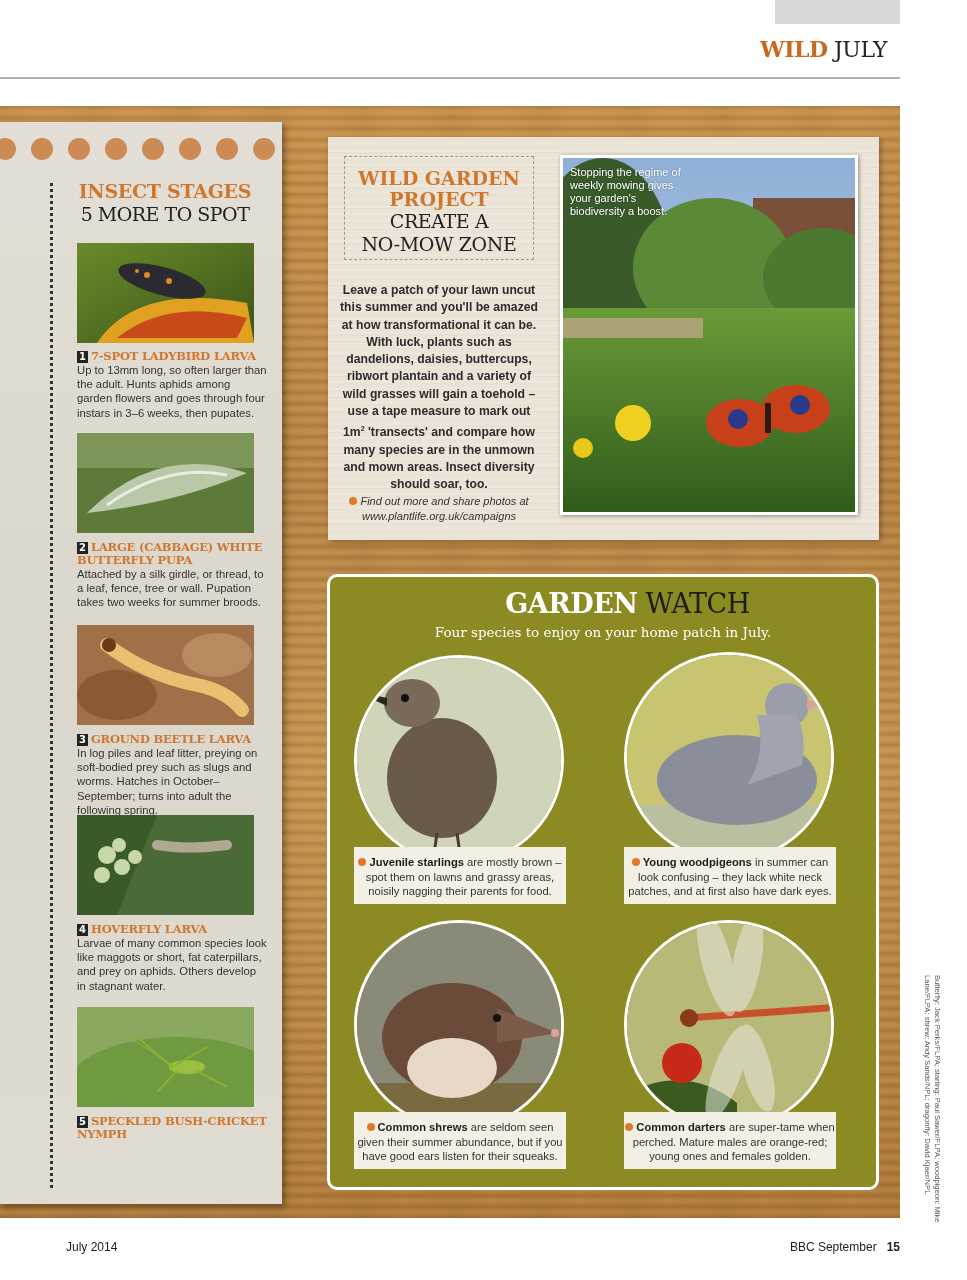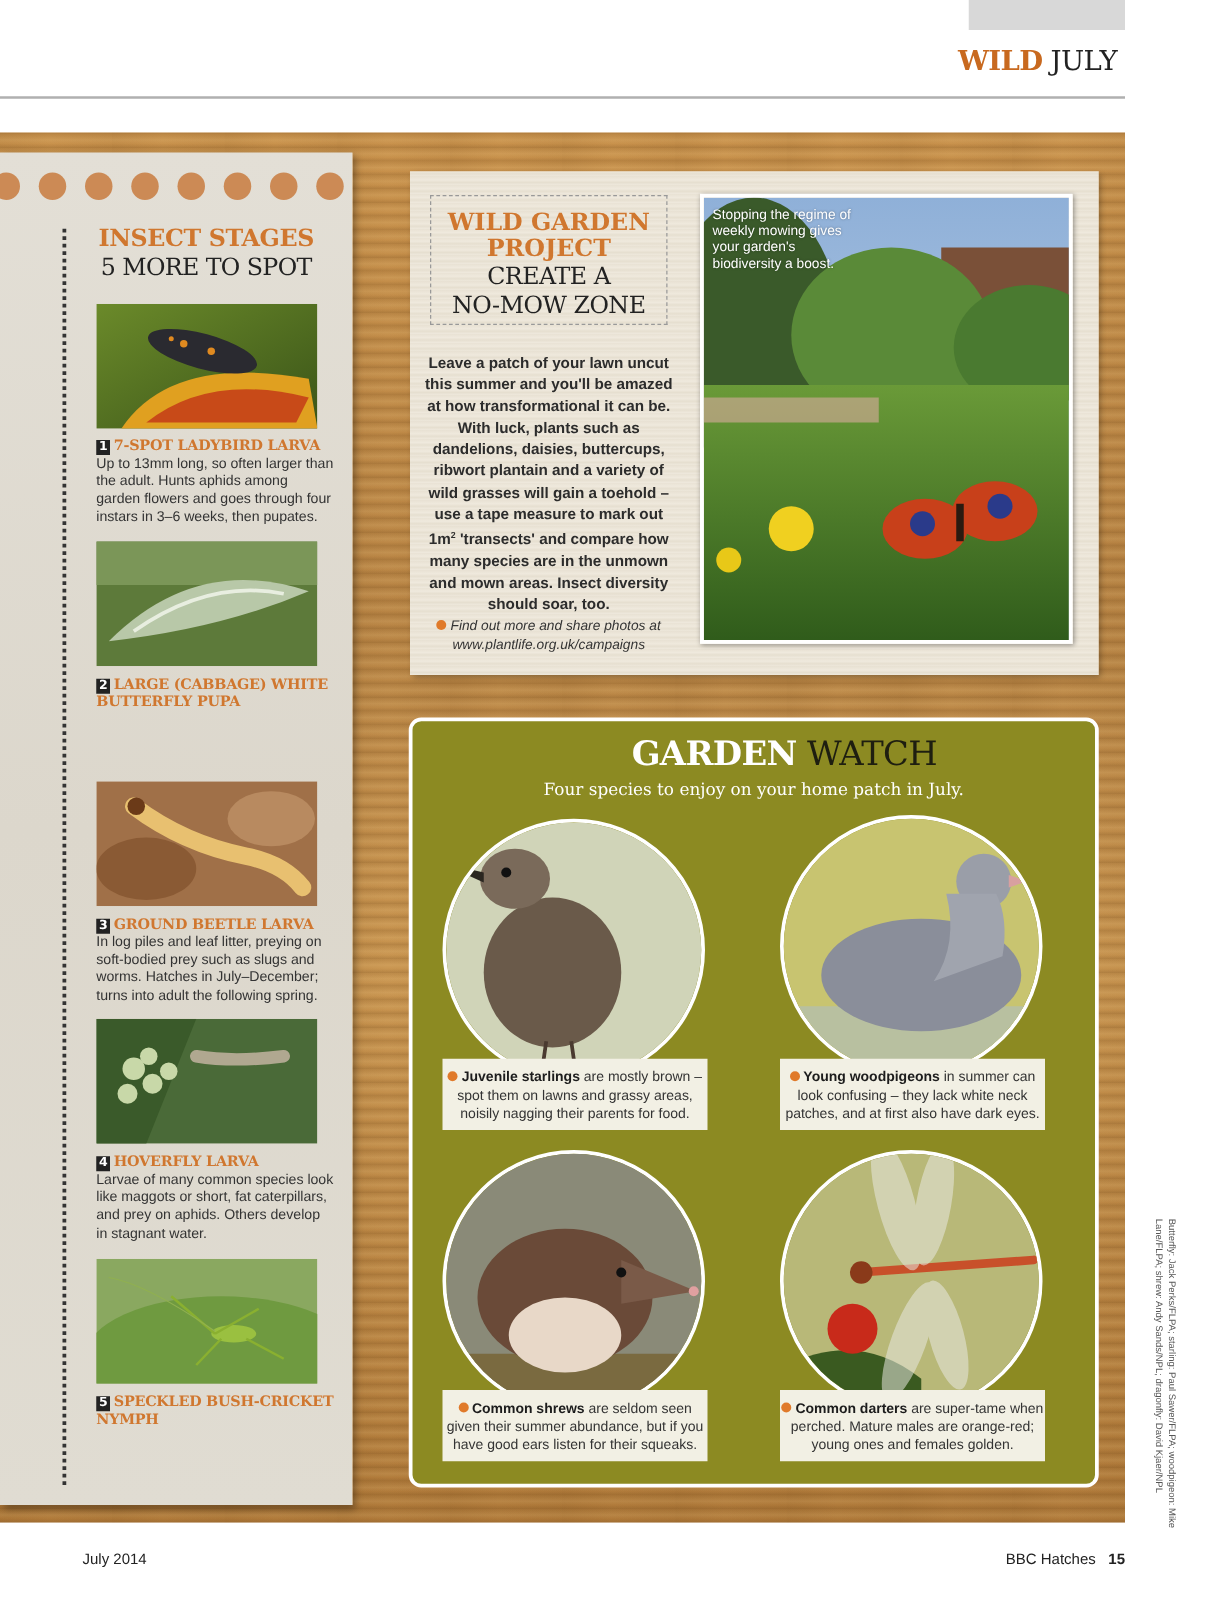--- a/index.html
+++ b/index.html
@@ -1,21 +1,21 @@
 <!DOCTYPE html>
 <html><head>
 <meta charset="utf-8">
 <style>
   * { box-sizing: border-box; margin: 0; padding: 0; }
   html, body { width: 967px; height: 1280px; background: #ffffff; overflow: hidden; }
   body { position: relative; font-family: "Liberation Sans", sans-serif; color: #2a2a2a; }
 
   
   .top-tab { position: absolute; left: 775px; top: 0; width: 125px; height: 24px; background: #d8d8d8; }
-  .section-label { position: absolute; left: 760px; top: 36px; width: 140px; text-align: center;
+  .section-label { position: absolute; left: 760px; top: 36px; width: 140px; text-align: left;
     font-family: "DejaVu Serif", serif; font-size: 22px; letter-spacing: -0.5px; }
   .section-label .bold { color: #c8691f; font-weight: bold; }
   .section-label .light { color: #222; }
   .header-rule { position: absolute; left: 0; top: 77px; width: 900px; height: 2px; background: #b0b0b0; }
 
   
   .wood { position: absolute; left: 0; top: 106px; width: 900px; height: 1112px;
     background:
       repeating-linear-gradient(0deg, rgba(90,55,15,0.18) 0px, rgba(90,55,15,0.0) 3px, rgba(255,230,170,0.10) 6px, rgba(90,55,15,0.12) 11px),
       repeating-linear-gradient(90deg, rgba(120,75,25,0.10) 0px, rgba(0,0,0,0) 40px, rgba(120,75,25,0.08) 90px),
@@ -137,34 +137,35 @@
 <div class="insect-photo" style="top:433px;">
   <svg width="177" height="100" viewBox="0 0 177 100">
     <rect width="177" height="100" fill="#5d7a3a"></rect>
     <rect y="0" width="177" height="35" fill="#7b9658"></rect>
     <path d="M10 80 Q80 10 170 40 Q100 70 10 80 Z" fill="#b8c8a8"></path>
     <path d="M30 72 Q90 30 150 42" stroke="#e8eee0" stroke-width="3" fill="none"></path>
   </svg>
 </div>
 <div class="insect-item" style="top:541px;">
   <div class="head"><span class="num">2</span><span>LARGE (CABBAGE) WHITE BUTTERFLY PUPA</span></div>
+  <div class="body">Attached by a silk girdle, or thread, to a leaf, fence, tree or wall. Pupation takes two weeks for summer broods.</div>
 </div>
 
 <div class="insect-photo" style="top:625px;">
   <svg width="177" height="100" viewBox="0 0 177 100">
     <rect width="177" height="100" fill="#a07048"></rect>
     <ellipse cx="40" cy="70" rx="40" ry="25" fill="#8a5a34"></ellipse>
     <ellipse cx="140" cy="30" rx="35" ry="22" fill="#b88a60"></ellipse>
     <path d="M30 20 Q70 50 120 60 Q150 66 165 85" stroke="#e8c070" stroke-width="14" fill="none" stroke-linecap="round"></path>
     <circle cx="32" cy="20" r="7" fill="#6b3a18"></circle>
   </svg>
 </div>
 <div class="insect-item" style="top:733px;">
   <div class="head"><span class="num">3</span><span>GROUND BEETLE LARVA</span></div>
-  <div class="body">In log piles and leaf litter, preying on soft-bodied prey such as slugs and worms. Hatches in July–December; turns into adult the following spring.</div>
+  <div class="body">In log piles and leaf litter, preying on soft-bodied prey such as slugs and worms. Hatches in October–September; turns into adult the following spring.</div>
 </div>
 
 <div class="insect-photo" style="top:815px;">
   <svg width="177" height="100" viewBox="0 0 177 100">
     <rect width="177" height="100" fill="#4a6a38"></rect>
     <path d="M0 0 L80 0 L40 100 L0 100 Z" fill="#3a5a2a"></path>
     <g fill="#c8d8a8">
         <circle cx="30" cy="40" r="9"></circle>
         <circle cx="45" cy="52" r="8"></circle>
         <circle cx="25" cy="60" r="8"></circle>
@@ -307,14 +308,14 @@
 <div class="gw-cap" style="left:624px; top:1112px;">
   <span class="bullet"></span><b>Common darters</b><span> are super-tame when perched. Mature males are orange-red; young ones and females golden.</span>
 </div>
 
 <div class="credits">
   <span>Butterfly: Jack Perks/FLPA; starling: Paul Sawer/FLPA; woodpigeon: Mike Lane/FLPA; shrew: Andy Sands/NPL; dragonfly: David Kjaer/NPL</span>
 </div>
 
 <div class="footer-left">July 2014</div>
 <div class="footer-right">
-  <span>BBC Hatches</span><span class="pg">15</span>
+  <span>BBC September</span><span class="pg">15</span>
 </div>
 
 </body></html>

